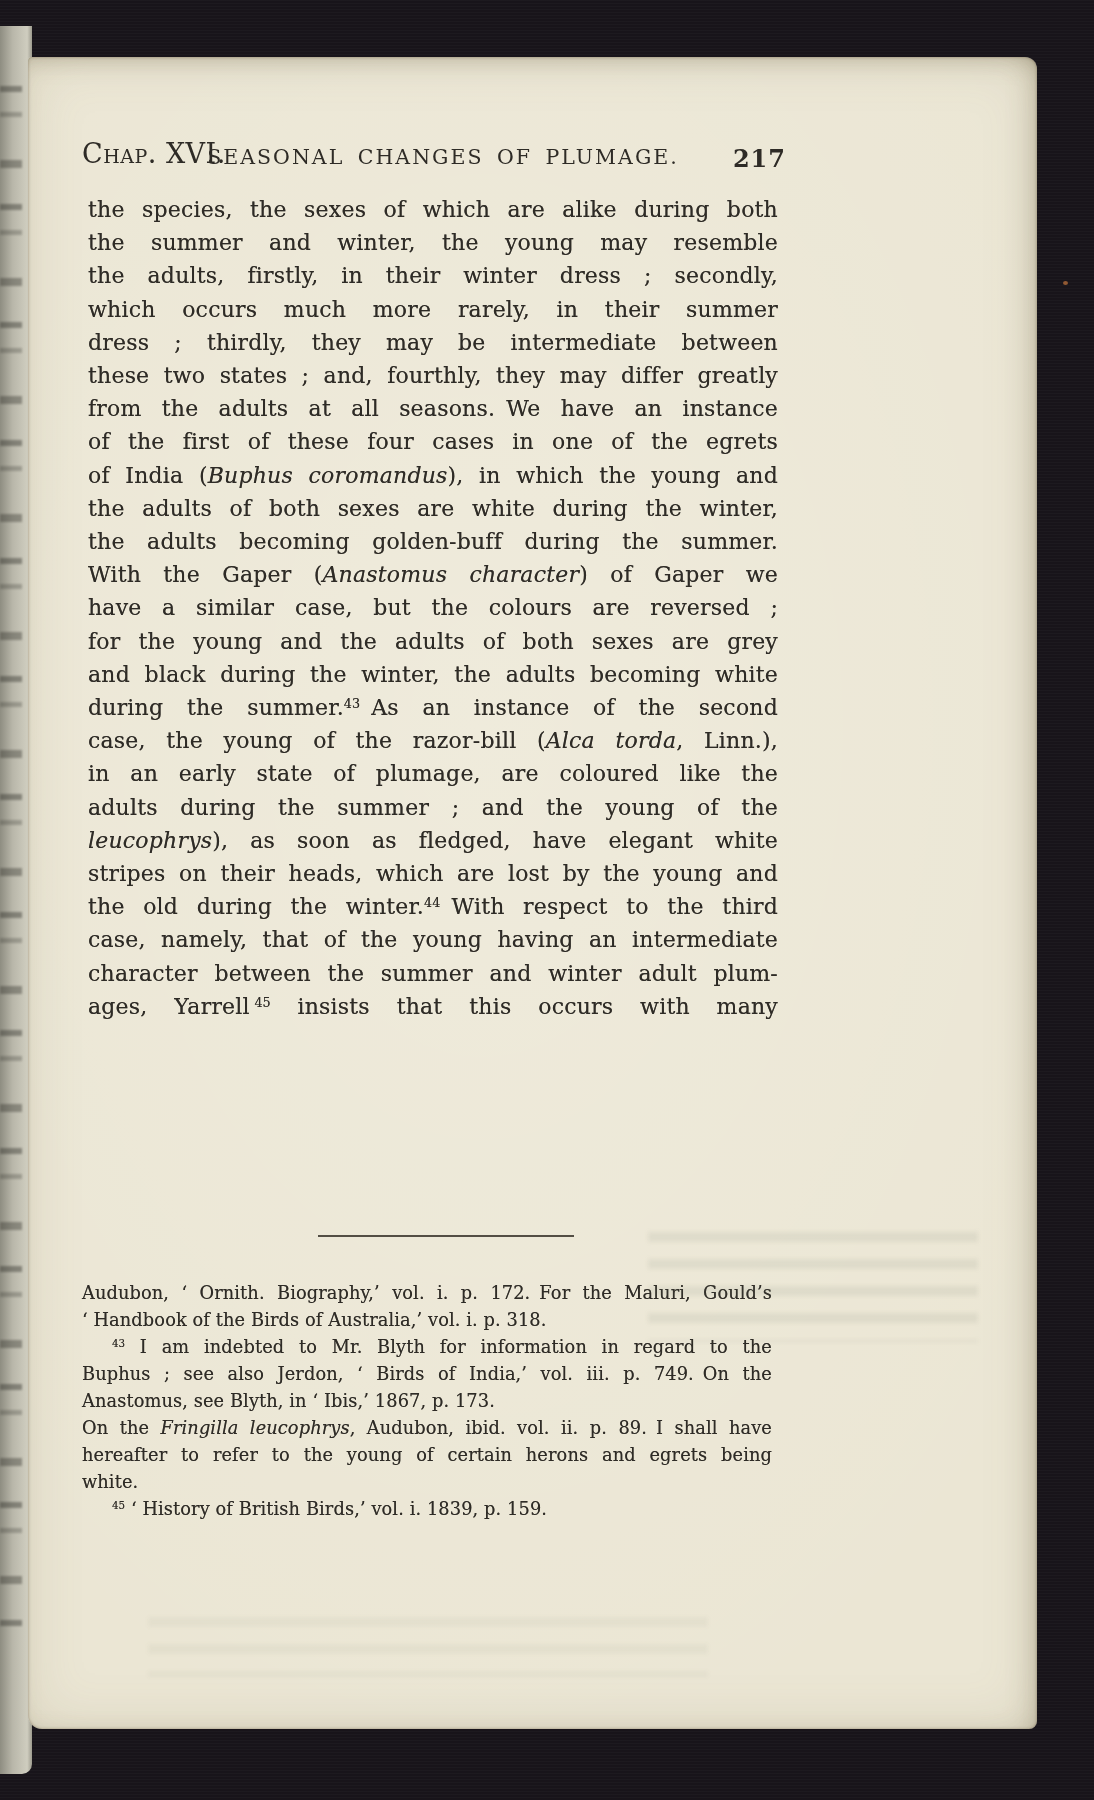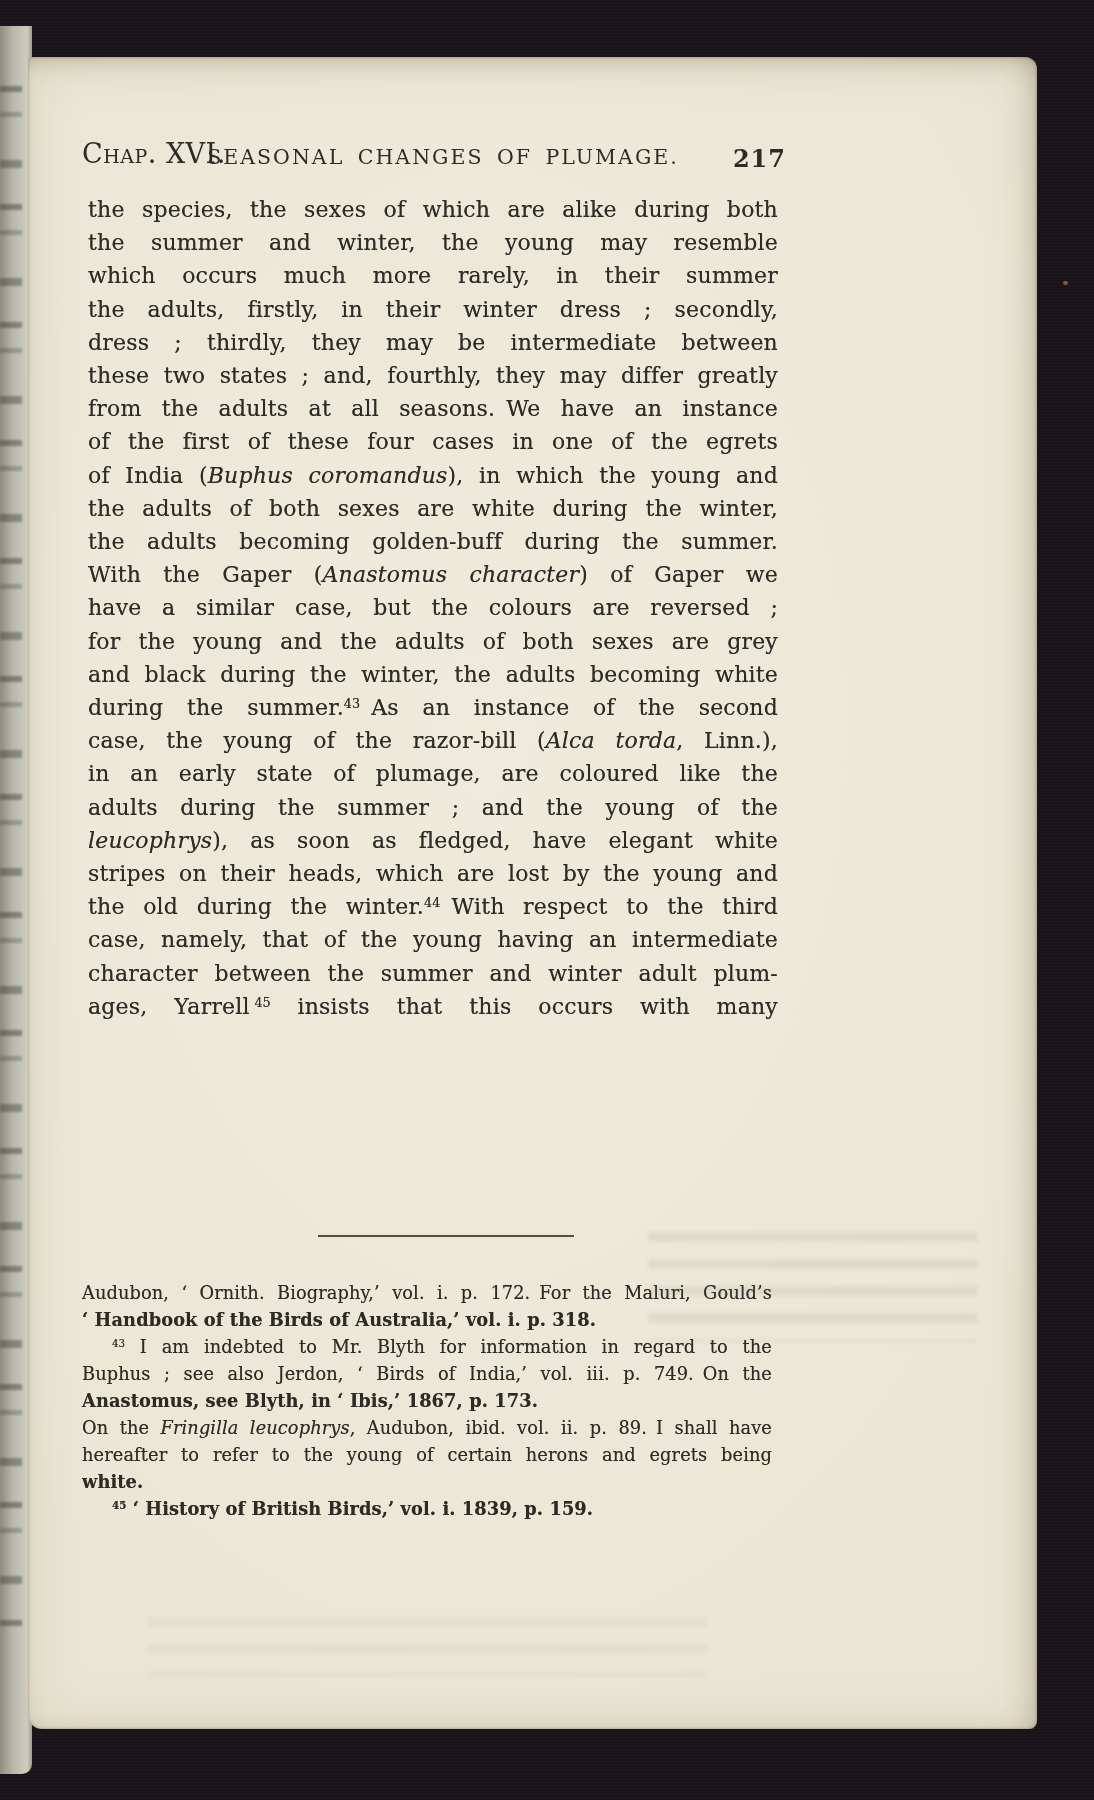--- a/index.html
+++ b/index.html
@@ -125,21 +125,20 @@
     letter-spacing: 0.1px;
     text-shadow: 0 0 0.4px rgba(46,43,38,0.6);
   }
   .fline {
     text-align: justify;
     text-align-last: justify;
   }
   .fline.no-just {
     text-align: center;
     text-align-last: left;
-    font-weight: bold;
   }
   .fline.indent { text-indent: 30px; }
   
   .ghost {
     position: absolute;
     background: repeating-linear-gradient(180deg,
       rgba(110,118,100,0.10) 0 10px, rgba(0,0,0,0) 10px 27px);
     filter: blur(2px);
     pointer-events: none;
   }
@@ -159,22 +158,22 @@
 
     <div class="runhead">
       <span class="chap-label">Chap. XVI.</span>
       <span class="runtitle">SEASONAL CHANGES OF PLUMAGE.</span>
       <span class="pagenum">217</span>
     </div>
 
     <div class="body-text" id="body-lines">
         <div class="bline"><span>the species, the sexes of which are alike during both</span></div>
         <div class="bline"><span>the summer and winter, the young may resemble</span></div>
+        <div class="bline"><span>the adults, firstly, in their winter dress ; secondly,</span></div>
         <div class="bline"><span>which occurs much more rarely, in their summer</span></div>
-        <div class="bline"><span>the adults, firstly, in their winter dress ; secondly,</span></div>
         <div class="bline"><span>dress ; thirdly, they may be intermediate between</span></div>
         <div class="bline"><span>these two states ; and, fourthly, they may differ greatly</span></div>
         <div class="bline"><span>from the adults at all seasons. We have an instance</span></div>
         <div class="bline"><span>of the first of these four cases in one of the egrets</span></div>
         <div class="bline"><span>of India (</span><em>Buphus coromandus</em><span>), in which the young and</span></div>
         <div class="bline"><span>the adults of both sexes are white during the winter,</span></div>
         <div class="bline"><span>the adults becoming golden-buff during the summer.</span></div>
         <div class="bline"><span>With the Gaper (</span><em>Anastomus character</em><span>) of Gaper we</span></div>
         <div class="bline"><span>have a similar case, but the colours are reversed ;</span></div>
         <div class="bline"><span>for the young and the adults of both sexes are grey</span></div>

